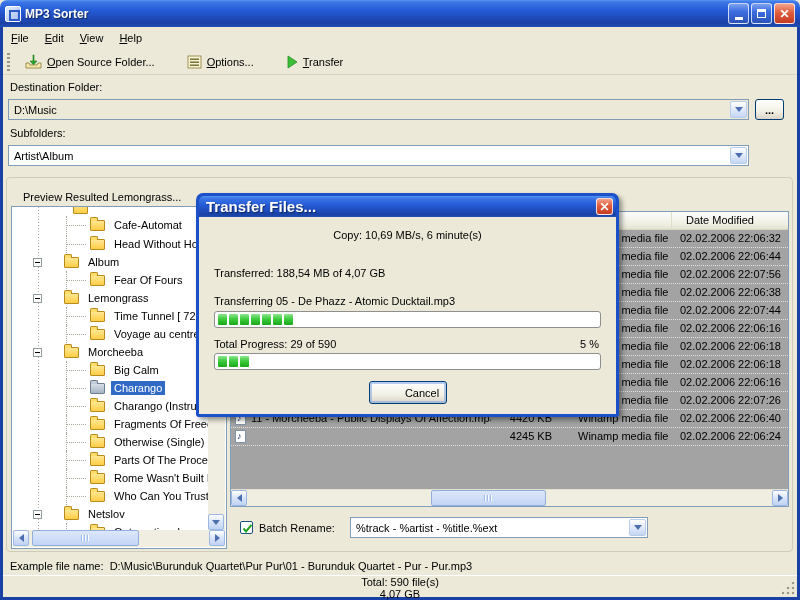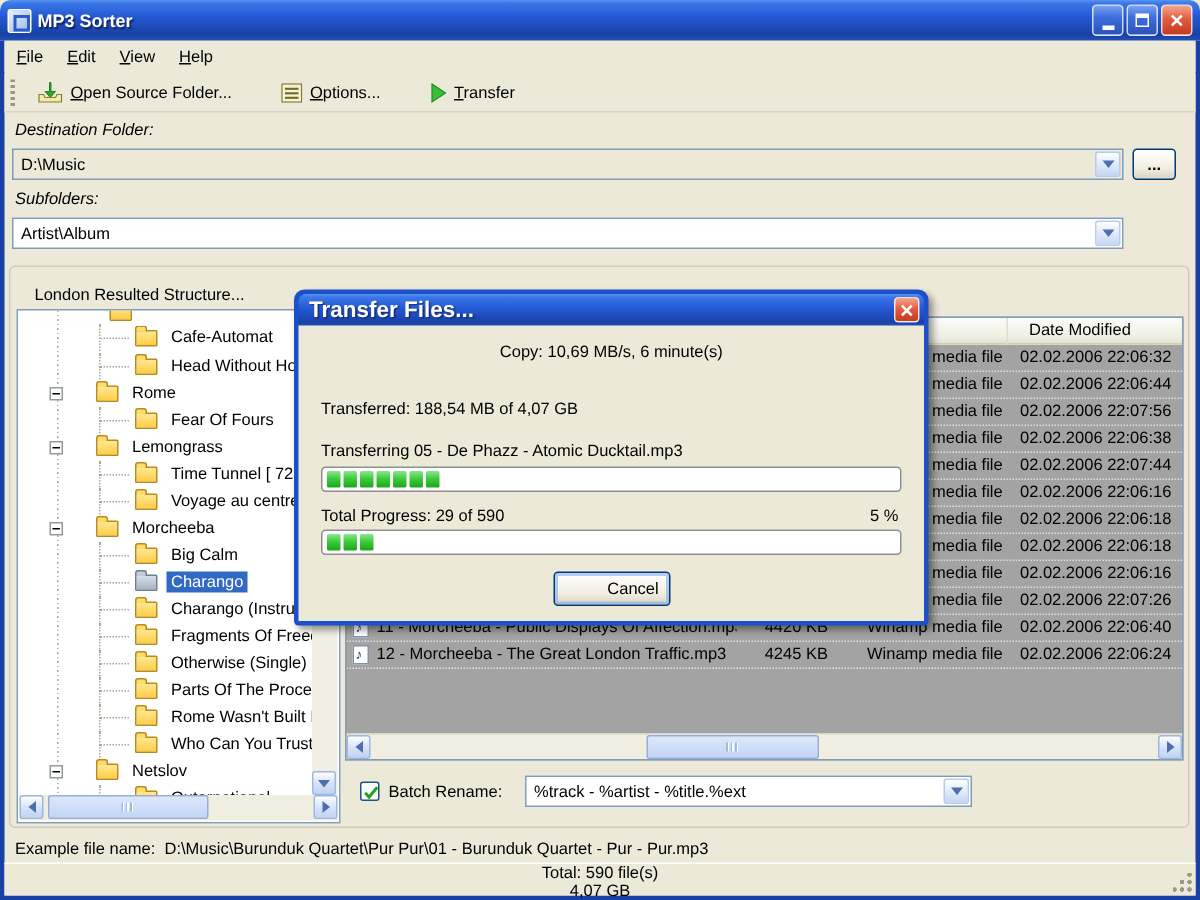--- a/index.html
+++ b/index.html
@@ -30,21 +30,21 @@
   .menubar { position:absolute; left:3px; top:28px; right:3px; height:20px; display:flex; align-items:center; background:#ECE9D8; }
   .menu-item { padding:2px 8px; }
   .toolbar { position:absolute; left:3px; top:49px; right:3px; height:26px; display:flex; align-items:center; background:#ECE9D8;
     border-bottom:1px solid #D8D4C8; }
   .gripper { width:3px; height:18px; margin:0 6px 0 4px;
     background:repeating-linear-gradient(180deg,#9B968A 0 2px,transparent 2px 4px); }
   .tbtn { display:flex; align-items:center; gap:5px; padding:3px 8px; margin-right:14px; border:1px solid transparent; border-radius:2px; }
   .tbtn svg { display:block; }
 
   
-  .field-label { position:absolute; left:10px;font-style:italic; }
+  .field-label { position:absolute; left:10px; }
   .combo { position:absolute; height:21px; border:1px solid #7F9DB9; background:#fff; display:flex; align-items:center; }
   .combo .cv { flex:1; padding:0 5px; white-space:nowrap; overflow:hidden; }
   .combo-arrow { width:17px; height:17px; margin:1px; border:1px solid #B8CCEA; border-radius:2px;
     background:linear-gradient(180deg,#FEFEFE 0%,#E3ECFB 45%,#C5D6F3 100%); display:flex; align-items:center; justify-content:center; }
   .chev { width:0; height:0; border-left:4px solid transparent; border-right:4px solid transparent; border-top:5px solid #4D6FAF; }
   .xpbtn { position:absolute; border:1px solid #003C74; border-radius:3px;
     background:linear-gradient(180deg,#FFFFFF 0%,#F2F0E4 60%,#DCD5C8 100%);
     display:flex; align-items:center; justify-content:center; font-size:11px; }
 
   
@@ -212,21 +212,21 @@
 
   <div class="field-label" style="top:127px;">Subfolders:</div>
   <div class="combo" style="left:8px; top:145px; width:741px;">
     <span class="cv">Artist\Album</span>
     <span class="combo-arrow">
         <span class="chev"></span>
       </span>
   </div>
 
   <div class="groupbox">
-    <div class="group-label">London Resulted Structure...</div>
+    <div class="group-label">Preview Resulted Lemongrass...</div>
   </div>
 
   <div class="tree-panel">
     <div class="tree-content">
       <div class="tree-spine"></div>
     <div class="trow partial" style="top: -8px;">
 
     <span class="tfold"></span>
     <span class="tlabel"></span>
   </div>
@@ -236,21 +236,21 @@
     <span class="tlabel">Cafe-Automat</span>
   </div>
         <div class="trow lvl2" style="top: 28px;">
 
     <span class="tfold"></span>
     <span class="tlabel">Head Without Hom</span>
   </div>
         <div class="trow lvl1" style="top: 46px;">
     <span class="texp"></span>
     <span class="tfold"></span>
-    <span class="tlabel">Rome</span>
+    <span class="tlabel">Album</span>
   </div>
         <div class="trow lvl2" style="top: 64px;">
 
     <span class="tfold"></span>
     <span class="tlabel">Fear Of Fours</span>
   </div>
         <div class="trow lvl1" style="top: 82px;">
     <span class="texp"></span>
     <span class="tfold"></span>
     <span class="tlabel">Lemongrass</span>
@@ -421,21 +421,20 @@
   </div>
         <div class="frow">
     <span class="fic"></span>
     <span class="fname">11 - Morcheeba - Public Displays Of Affection.mp3</span>
     <span class="fsize">4420 KB</span>
     <span class="ftype">Winamp media file</span>
     <span class="fdate">02.02.2006 22:06:40</span>
   </div>
         <div class="frow">
     <span class="fic"></span>
-    <span class="fname">12 - Morcheeba - The Great London Traffic.mp3</span>
     <span class="fsize">4245 KB</span>
     <span class="ftype">Winamp media file</span>
     <span class="fdate">02.02.2006 22:06:24</span>
   </div>
       </div>
     <div class="list-hscroll">
       <div class="sbtn" style="left:0; top:0;">
           <span class="arr-left"></span>
         </div>
       <div class="sb-thumb h" style="left:200px; top:0; width:115px; height:16px;"></div>

